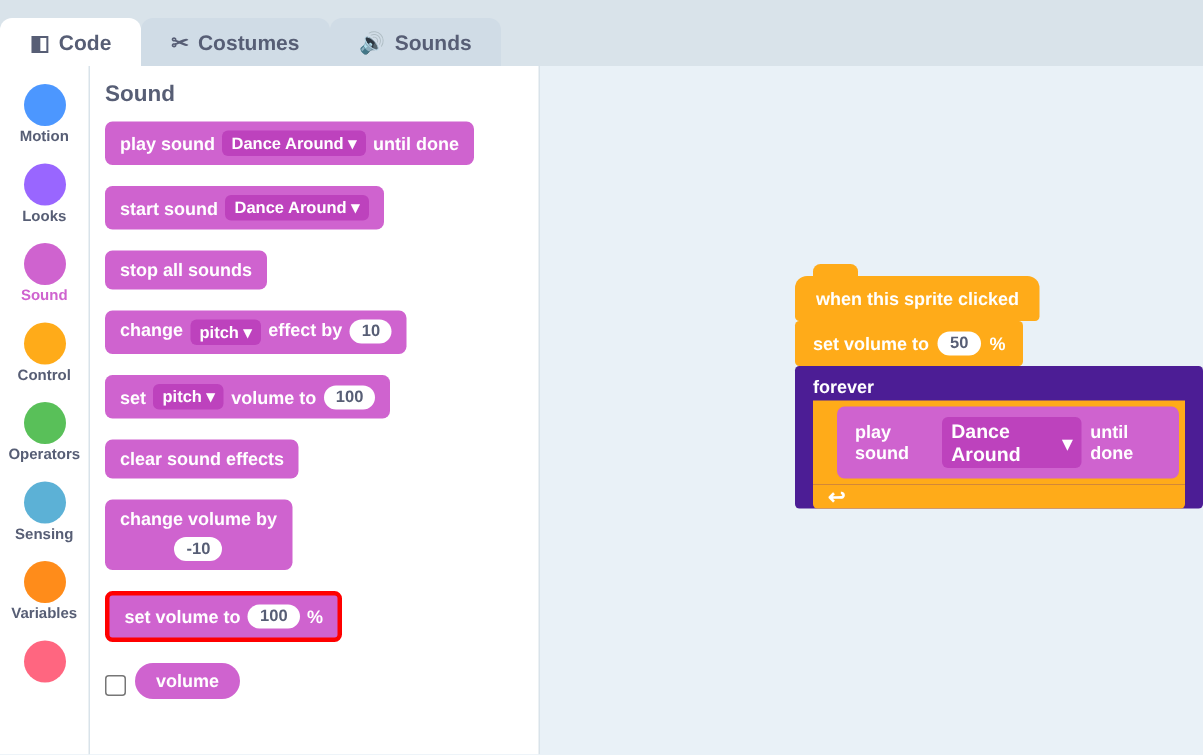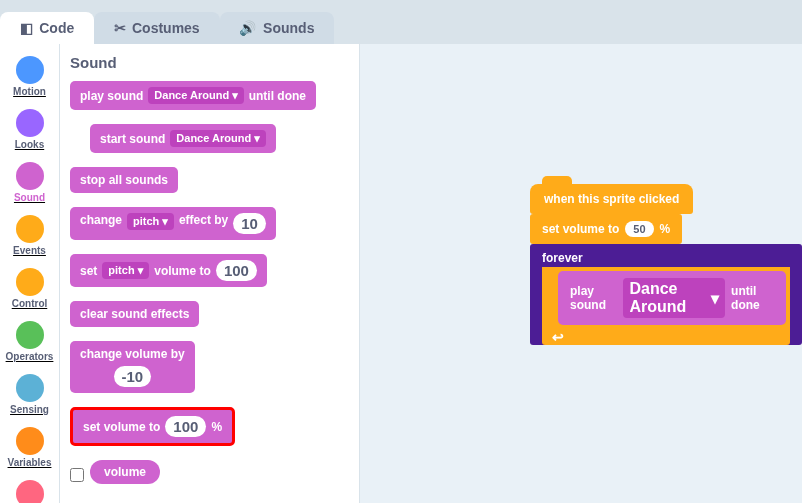--- a/index.html
+++ b/index.html
@@ -49,21 +49,20 @@
       border-right: 1px solid #d9e3ea;
     }
     .sidebar-item {
       display: flex;
       flex-direction: column;
       align-items: center;
       cursor: pointer;
       padding: 4px 0;
       width: 100%;
       text-align: center;
-      text-decoration: underline;
     }
     .sidebar-item .dot {
       width: 28px;
       height: 28px;
       border-radius: 50%;
       margin-bottom: 2px;
     }
     .sidebar-item .label {
       font-size: 10px;
       color: #575e75;
@@ -114,21 +113,21 @@
       color: #fff;
       display: inline-flex;
       align-items: center;
       gap: 3px;
     }
     .block-value {
       background: #fff;
       border-radius: 12px;
       padding: 2px 8px;
       color: #575e75;
-      font-size: 15px;
+      font-size: 11px;
       font-weight: 600;
     }
     .block-row {
       display: block;
       margin-bottom: 8px;
     }
 
     
     .script-area {
       flex: 1;
@@ -213,21 +212,21 @@
       font-size: 12px;
       font-weight: 600;
       display: inline-flex;
       align-items: center;
       gap: 6px;
     }
     .canvas-dropdown {
       background: #bd42bd;
       border-radius: 4px;
       padding: 2px 6px;
-      font-size: 16px;
+      font-size: 13px;
       color: #fff;
       display: inline-flex;
       align-items: center;
       gap: 3px;
     }
 
     .val-white {
       background: #fff;
       border-radius: 12px;
       padding: 2px 8px;
@@ -268,24 +267,20 @@
     <div class="sidebar-item">
       <div class="dot" style="background:#9966ff;"></div>
       <span class="label">Looks</span>
     </div>
     <div class="sidebar-item active">
       <div class="dot" style="background:#cf63cf;"></div>
       <span class="label" style="color:#cf63cf;">Sound</span>
     </div>
     <div class="sidebar-item">
       <div class="dot" style="background:#ffab19;"></div>
-      <span class="label">Events</span>
-    </div>
-    <div class="sidebar-item">
-      <div class="dot" style="background:#ffab19;"></div>
       <span class="label">Control</span>
     </div>
     <div class="sidebar-item">
       <div class="dot" style="background:#59c059;"></div>
       <span class="label">Operators</span>
     </div>
     <div class="sidebar-item">
       <div class="dot" style="background:#5cb1d6;"></div>
       <span class="label">Sensing</span>
     </div>
@@ -304,21 +299,21 @@
 
     <div class="block-row">
       <div class="block sound" style="display:inline-flex;align-items:center;gap:5px;">
         <span>play sound</span>
         <span class="block-dropdown">Dance Around ▾</span>
         <span>until done</span>
       </div>
     </div>
 
     <div class="block-row">
-      <div class="block sound" style="display:inline-flex;align-items:center;gap:5px;margin-left:20px;">
+      <div class="block sound" style="display:inline-flex;align-items:center;gap:5px;">
         <span>start sound</span>
         <span class="block-dropdown">Dance Around ▾</span>
       </div>
     </div>
 
     <div class="block-row">
       <div class="block sound">
         <span>stop all sounds</span>
       </div>
     </div>

